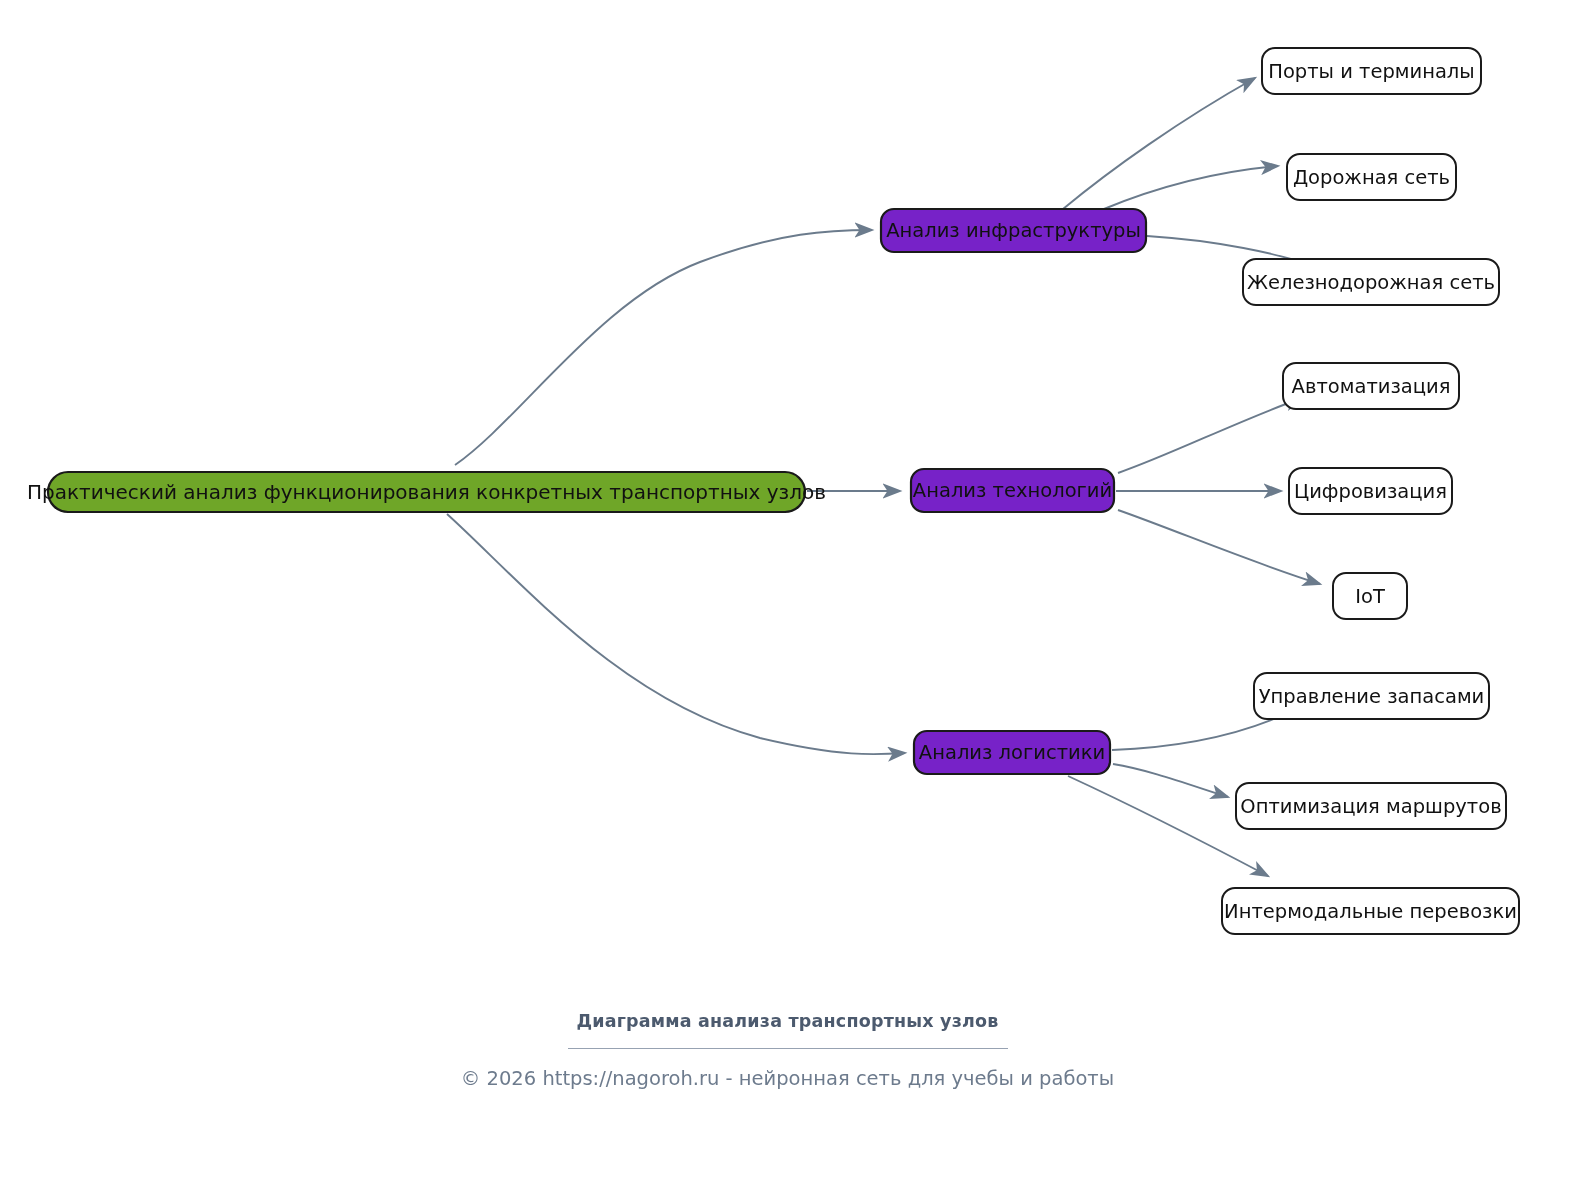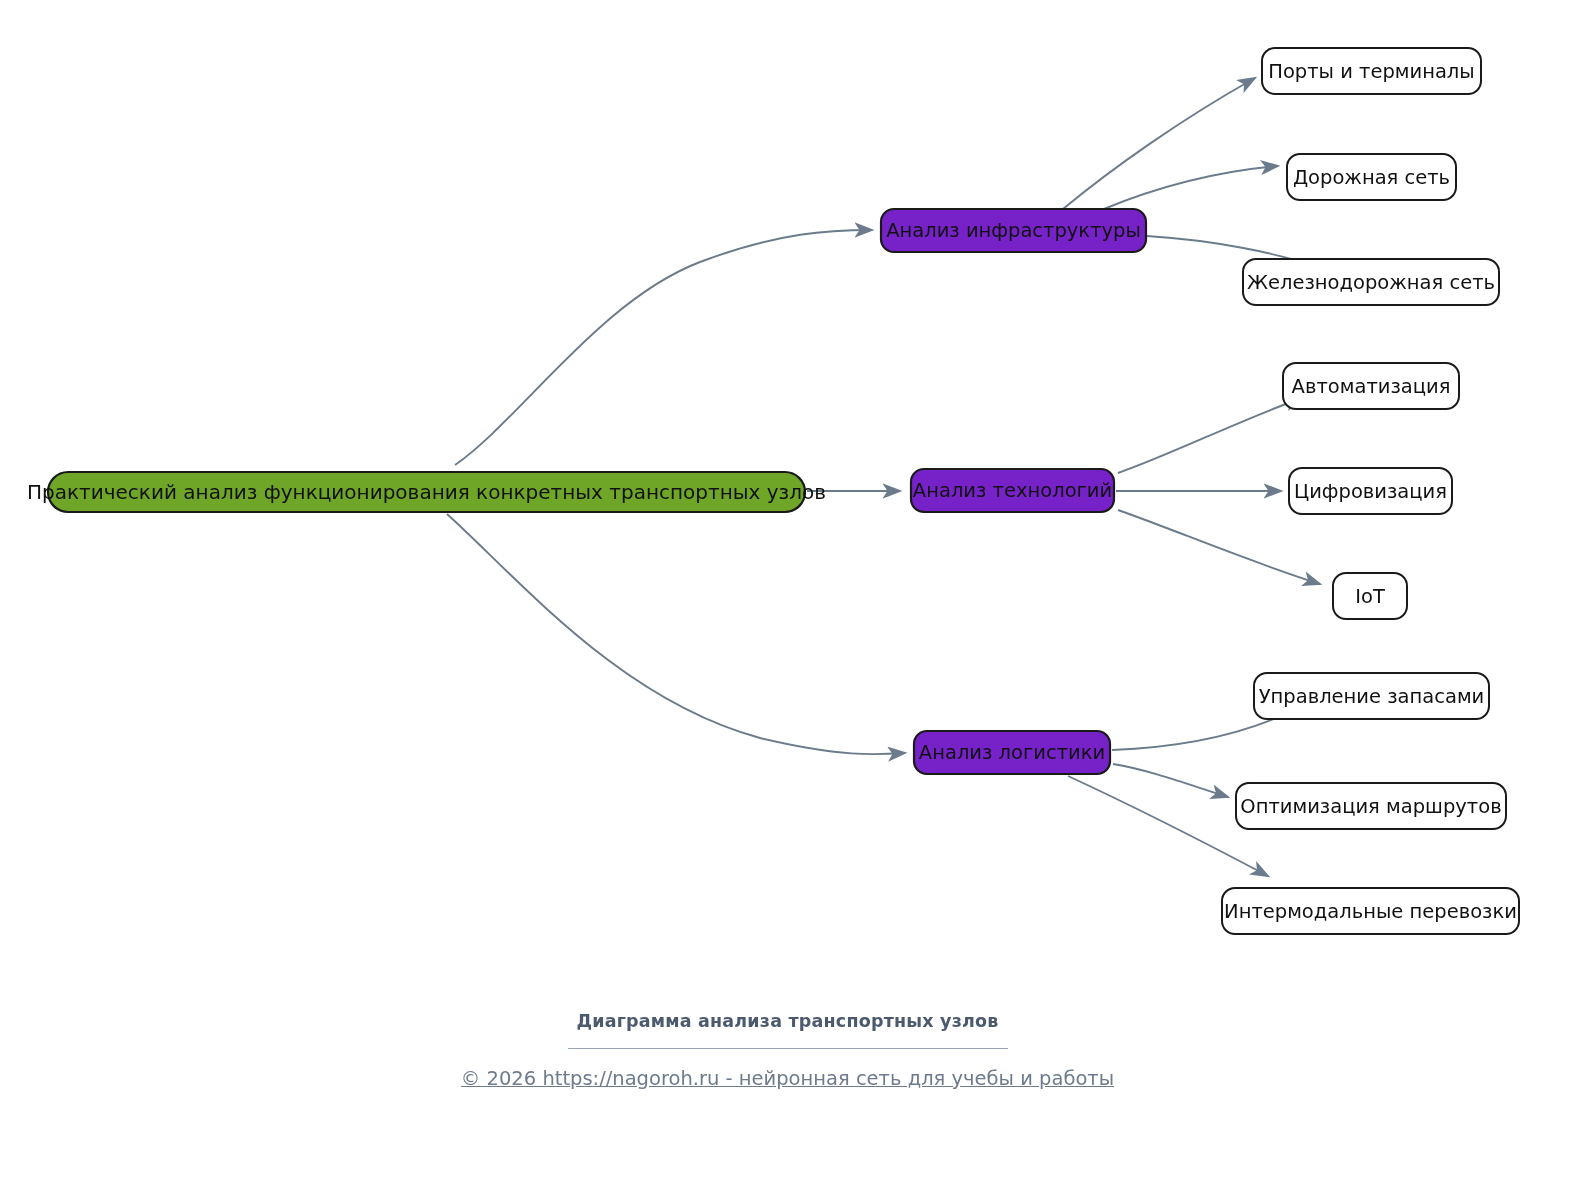--- a/index.html
+++ b/index.html
@@ -77,21 +77,20 @@
     height: 1px;
     margin: 14px auto 0 auto;
     background: #97a2b2;
   }
   .footer-copy {
     font-family: "DejaVu Sans", sans-serif;
     font-size: 19.5px;
     color: #6d7b8d;
     margin: 16px 0 3px 0;
     line-height: 28px;
-    text-decoration: underline;
   }
 </style>
 </head>
 <body>
 
 <div id="diagram-root">
   <svg class="mindmap" viewBox="0 0 1575 1177">
     <defs>
       <marker id="arrowhead" markerWidth="11" markerHeight="8" refX="9.2" refY="4" orient="auto" markerUnits="strokeWidth">
         <path d="M 0 0 L 10.5 4 L 0 8 L 2.6 4 Z" fill="#6b7b8c"></path>

